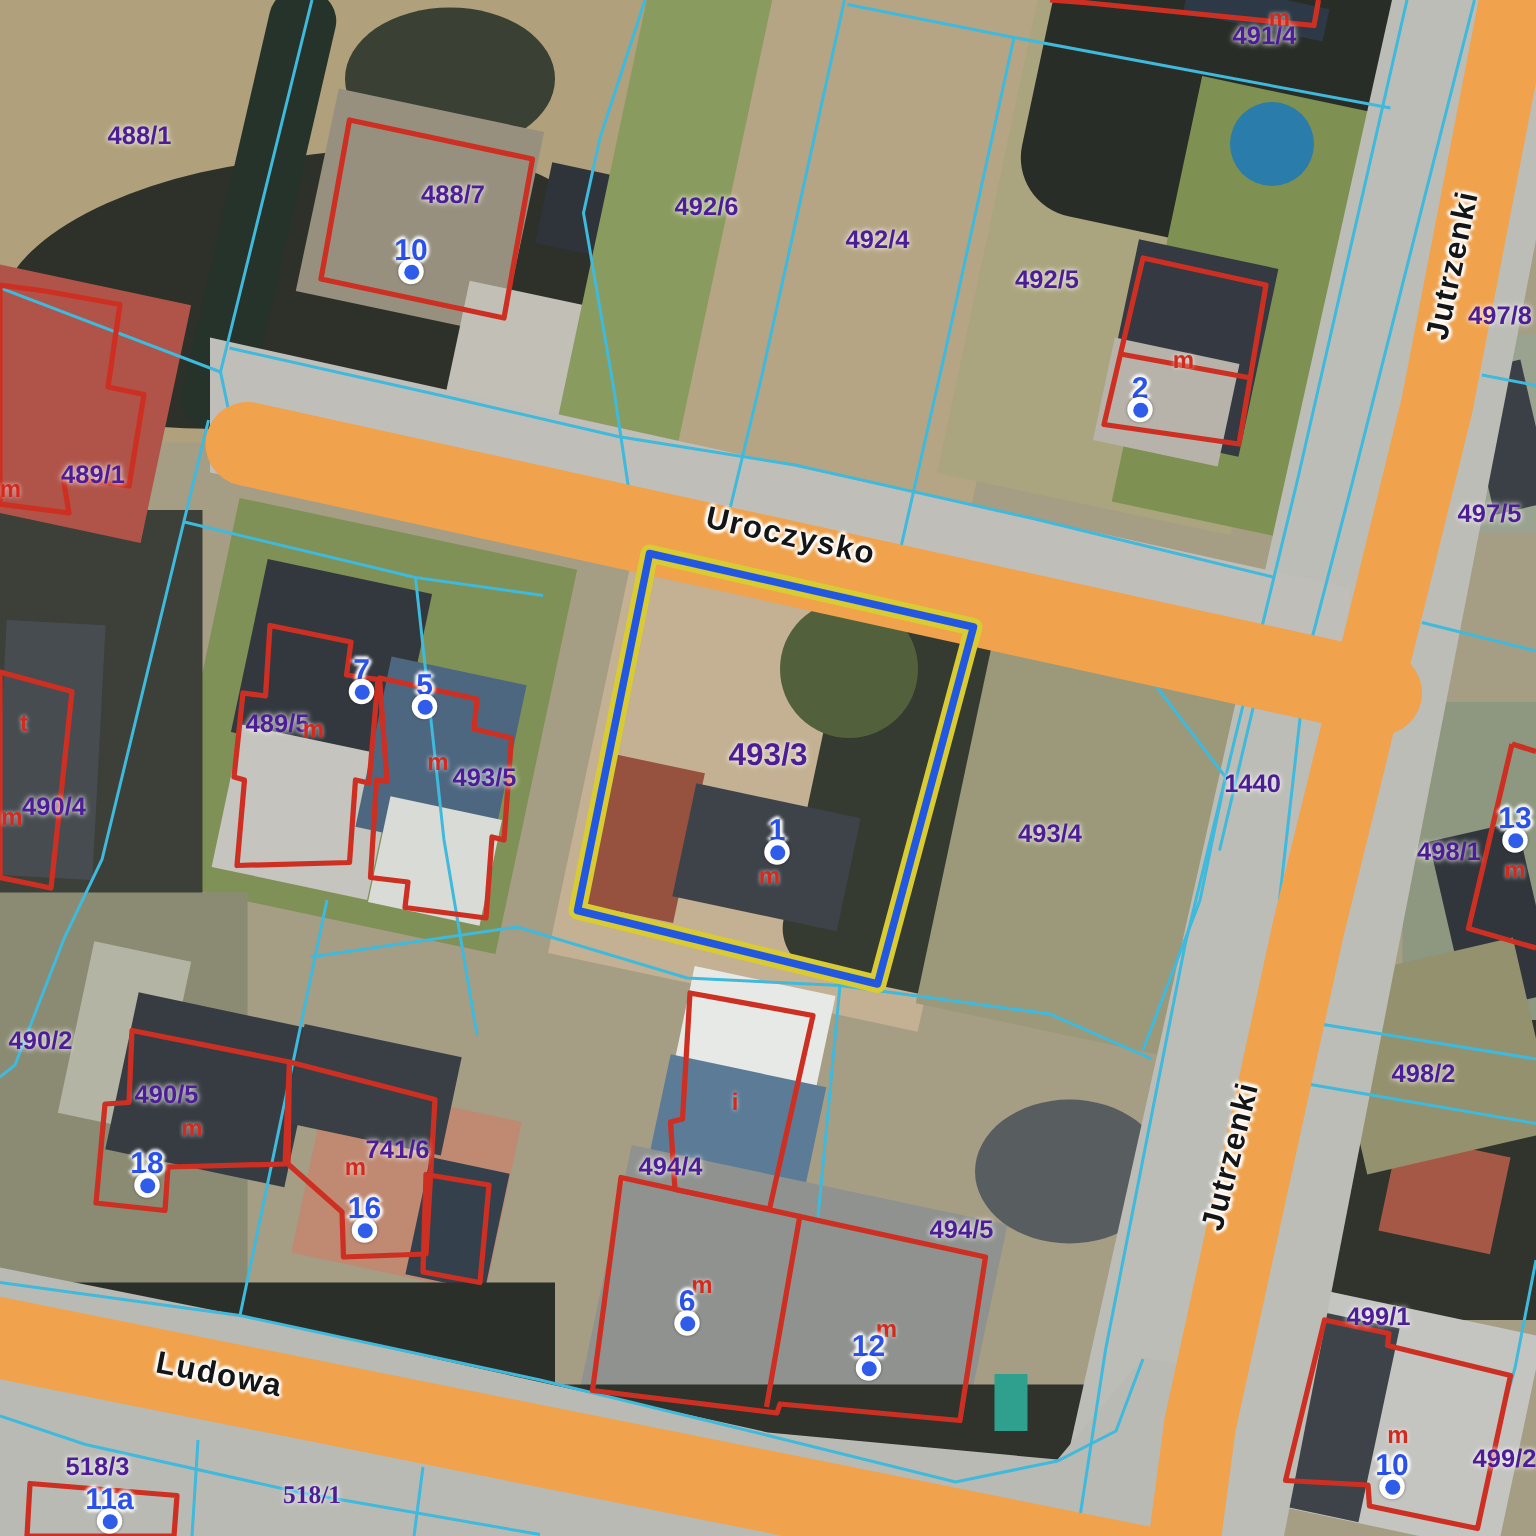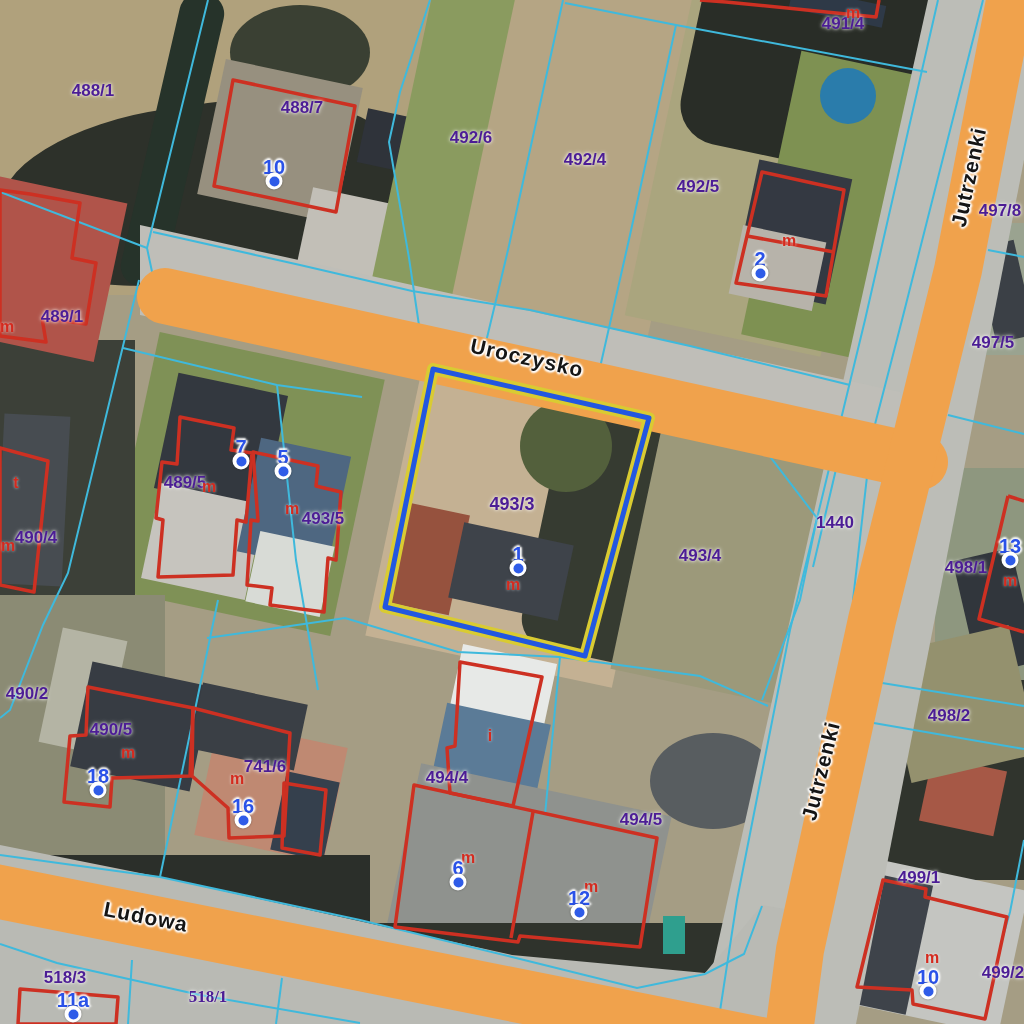--- a/index.html
+++ b/index.html
@@ -14,21 +14,21 @@
   #svg-roads{z-index:4;}
   #svg-highlight{z-index:5;}
   #labels{position:absolute;inset:0;z-index:6;}
   #markers{position:absolute;inset:0;z-index:7;text-align:right;}
   .street-label{position:absolute;transform:translate(-50%,-50%);
     color:#151515;font-weight:bold;font-size:21px;letter-spacing:1px;white-space:nowrap;
     text-shadow:-2px 0 2px #fff,2px 0 2px #fff,0 -2px 2px #fff,0 2px 2px #fff,1px 1px 2px #fff,-1px -1px 2px #fff;}
   .parcel-label{position:absolute;transform:translate(-50%,-50%);
     color:#4c1d95;font-weight:bold;font-size:17px;white-space:nowrap;
     text-shadow:0 0 3px rgba(255,255,255,.85),0 0 5px rgba(255,255,255,.6);}
-  .parcel-label.big{font-size:18px;text-align:center;}
+  .parcel-label.big{font-size:21px;text-align:center;}
   .red-letter{position:absolute;transform:translate(-50%,-50%);
     color:#d42a1e;font-weight:bold;font-size:16px;white-space:nowrap;
     text-shadow:0 0 3px rgba(255,255,255,.7);}
   .marker{position:absolute;transform:translate(-50%,-50%);width:18px;height:18px;}
   .marker-dot{position:absolute;left:50%;top:50%;transform:translate(-50%,-50%);
     width:17px;height:17px;border-radius:50%;background:#fff;
     box-shadow:0 0 2px rgba(0,0,0,.4);}
   .marker-dot::after{content:"";position:absolute;left:50%;top:50%;transform:translate(-50%,-50%);
     width:10px;height:10px;border-radius:50%;background:#2f5ce8;}
   .marker-num{position:absolute;left:50%;bottom:11px;transform:translateX(-50%);
@@ -175,21 +175,21 @@
     <polygon points="433,369 649,418 585,656 385,607" fill="none" stroke="#d9cb32" stroke-width="12" stroke-linejoin="round"></polygon>
     <polygon points="433,369 649,418 585,656 385,607" fill="none" stroke="#2257e0" stroke-width="5" stroke-linejoin="round"></polygon>
   </svg>
 
   <div id="labels">
       <div class="street-label" style="left: 527px; top: 358px; transform: translate(-50%, -50%) rotate(12.5deg);">Uroczysko</div>
       <div class="street-label" style="left: 969px; top: 177px; transform: translate(-50%, -50%) rotate(-78deg);">Jutrzenki</div>
       <div class="street-label" style="left: 821px; top: 771px; transform: translate(-50%, -50%) rotate(-76deg);">Jutrzenki</div>
       <div class="street-label" style="left: 146px; top: 917px; transform: translate(-50%, -50%) rotate(11deg);">Ludowa</div>
       <div class="parcel-label" style="left: 93px; top: 91px;">488/1</div>
-      <div class="parcel-label" style="left: 302px; top: 108px;">488/7</div>
+      <div class="parcel-label" style="left: 302px; top: 130px;">488/7</div>
       <div class="parcel-label" style="left: 471px; top: 138px;">492/6</div>
       <div class="parcel-label" style="left: 585px; top: 160px;">492/4</div>
       <div class="parcel-label" style="left: 698px; top: 187px;">492/5</div>
       <div class="parcel-label" style="left: 843px; top: 24px;">491/4</div>
       <div class="parcel-label" style="left: 1000px; top: 211px;">497/8</div>
       <div class="parcel-label" style="left: 993px; top: 343px;">497/5</div>
       <div class="parcel-label" style="left: 62px; top: 317px;">489/1</div>
       <div class="parcel-label" style="left: 171px; top: 483px; padding-left: 28px;">489/5</div>
       <div class="parcel-label" style="left: 323px; top: 519px;">493/5</div>
       <div class="parcel-label" style="left: 36px; top: 538px;">490/4</div>

